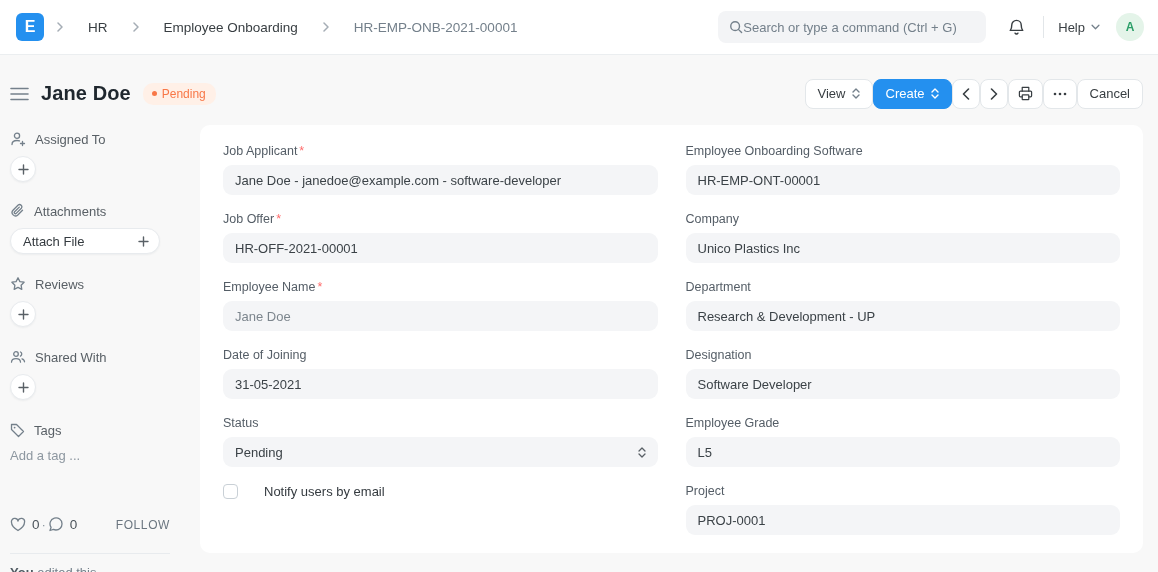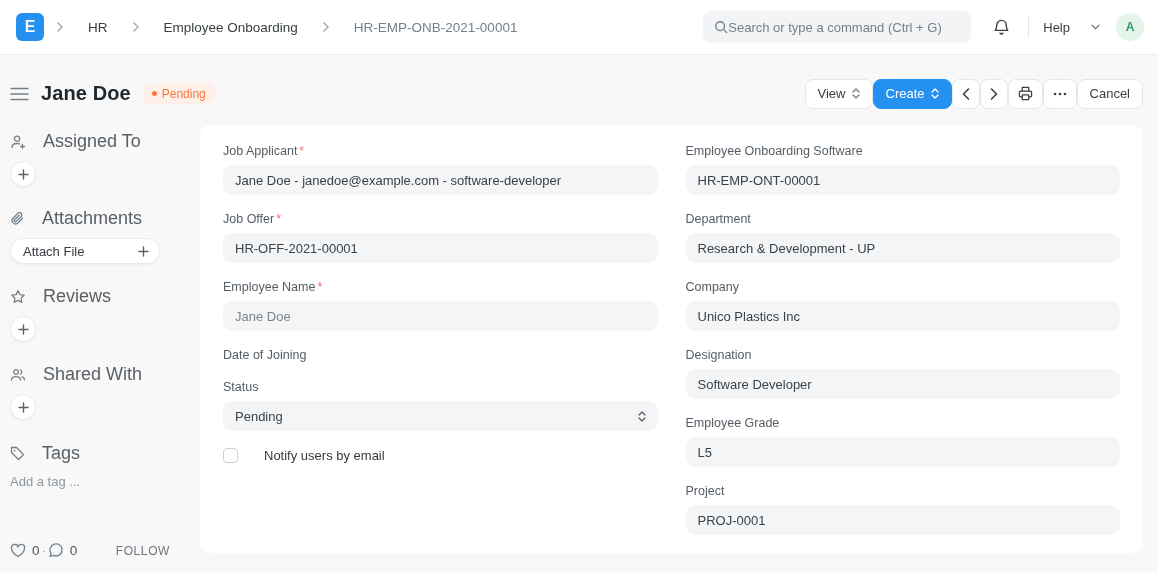--- a/index.html
+++ b/index.html
@@ -31,21 +31,21 @@
     display:flex; align-items:center; padding:0 11px; gap:0; cursor:text;
   }
   .searchbox input {
     border:none; outline:none; background:transparent; flex:1;
     font-family:inherit; font-size:13px; color:#383e42;
   }
   .searchbox input::placeholder { color:#74808b; }
   .icon { display:inline-flex; align-items:center; justify-content:center; color:#74808b; }
   .bell { margin-left:22px; color:#383e42; cursor:pointer; }
   .vdivider { width:1px; height:22px; background:#e2e6e9; margin:0 14px 0 18px; }
-  .help { display:flex; align-items:center; gap:21px; cursor:pointer; color:#383e42; }
+  .help { display:flex; align-items:center; gap:6px; cursor:pointer; color:#383e42; }
   .avatar {
     width:28px; height:28px; border-radius:50%; background:#e4f4e9; color:#2b9e68;
     display:flex; align-items:center; justify-content:center; font-size:12px;
     font-weight:600; margin-left:16px; cursor:pointer; flex:0 0 auto;
   }
 
   
   .page-head {
     display:flex; align-items:center; padding:17px 15px 0 10px; height:60px;
   }
@@ -64,21 +64,21 @@
   }
   .btn.icon-btn { padding:0 9px; }
   .btn.primary { background:#2490ef; border-color:#2490ef; color:#fff; }
   .sortcaret { display:inline-flex; flex-direction:column; gap:1px; align-items:center; }
 
   
   .content { display:flex; padding:0 15px 0 10px; align-items:flex-start; }
 
   
   .sidebar { width:190px; flex:0 0 auto; padding:16px 30px 0 0; color:#505a62; }
-  .side-head { display:flex; align-items:center; gap:17px; font-size:18px; color:#596066; }
+  .side-head { display:flex; align-items:center; gap:9px; font-size:13px; color:#596066; }
   .plus-circle {
     width:26px; height:26px; border-radius:50%; background:#fff; margin:9px 0 0 0;
     border:1px solid #e8ebee; box-shadow:0 1px 2px rgba(25,39,52,.05);
     display:flex; align-items:center; justify-content:center; color:#596066; cursor:pointer;
   }
   .attach-btn {
     margin-top:9px; width:150px; height:26px; border-radius:13px; background:#fff;
     border:1px solid #e8ebee; box-shadow:0 1px 2px rgba(25,39,52,.05);
     display:flex; align-items:center; padding:0 10px 0 12px; cursor:pointer;
     color:#343a3f; font-size:13px;
@@ -382,20 +382,21 @@
 
           <div class="field">
             <div class="field-label">
               <span>Employee Name</span><span class="req">*</span>
             </div>
             <div class="control muted-value">Jane Doe</div>
           </div>
 
           <div class="field">
             <div class="field-label">Date of Joining</div>
+            <div class="control">31-05-2021</div>
           </div>
 
           <div class="field">
             <div class="field-label">Status</div>
             <div class="control select">
               <span>Pending</span>
               <span class="sel-caret sortcaret">
                 <svg width="8" height="5" viewBox="0 0 8 5" fill="none" stroke="currentColor" stroke-width="1.3" stroke-linecap="round" stroke-linejoin="round">
                     <path d="M1 4l3-3 3 3"></path>
                   </svg>
@@ -412,27 +413,27 @@
           </div>
         </div>
 
         <div>
           <div class="field">
             <div class="field-label">Employee Onboarding Software</div>
             <div class="control">HR-EMP-ONT-00001</div>
           </div>
 
           <div class="field">
+            <div class="field-label">Company</div>
+            <div class="control">Unico Plastics Inc</div>
+          </div>
+
+          <div class="field">
             <div class="field-label">Department</div>
             <div class="control">Research &amp; Development - UP</div>
-          </div>
-
-          <div class="field">
-            <div class="field-label">Company</div>
-            <div class="control">Unico Plastics Inc</div>
           </div>
 
           <div class="field">
             <div class="field-label">Designation</div>
             <div class="control">Software Developer</div>
           </div>
 
           <div class="field">
             <div class="field-label">Employee Grade</div>
             <div class="control">L5</div>

